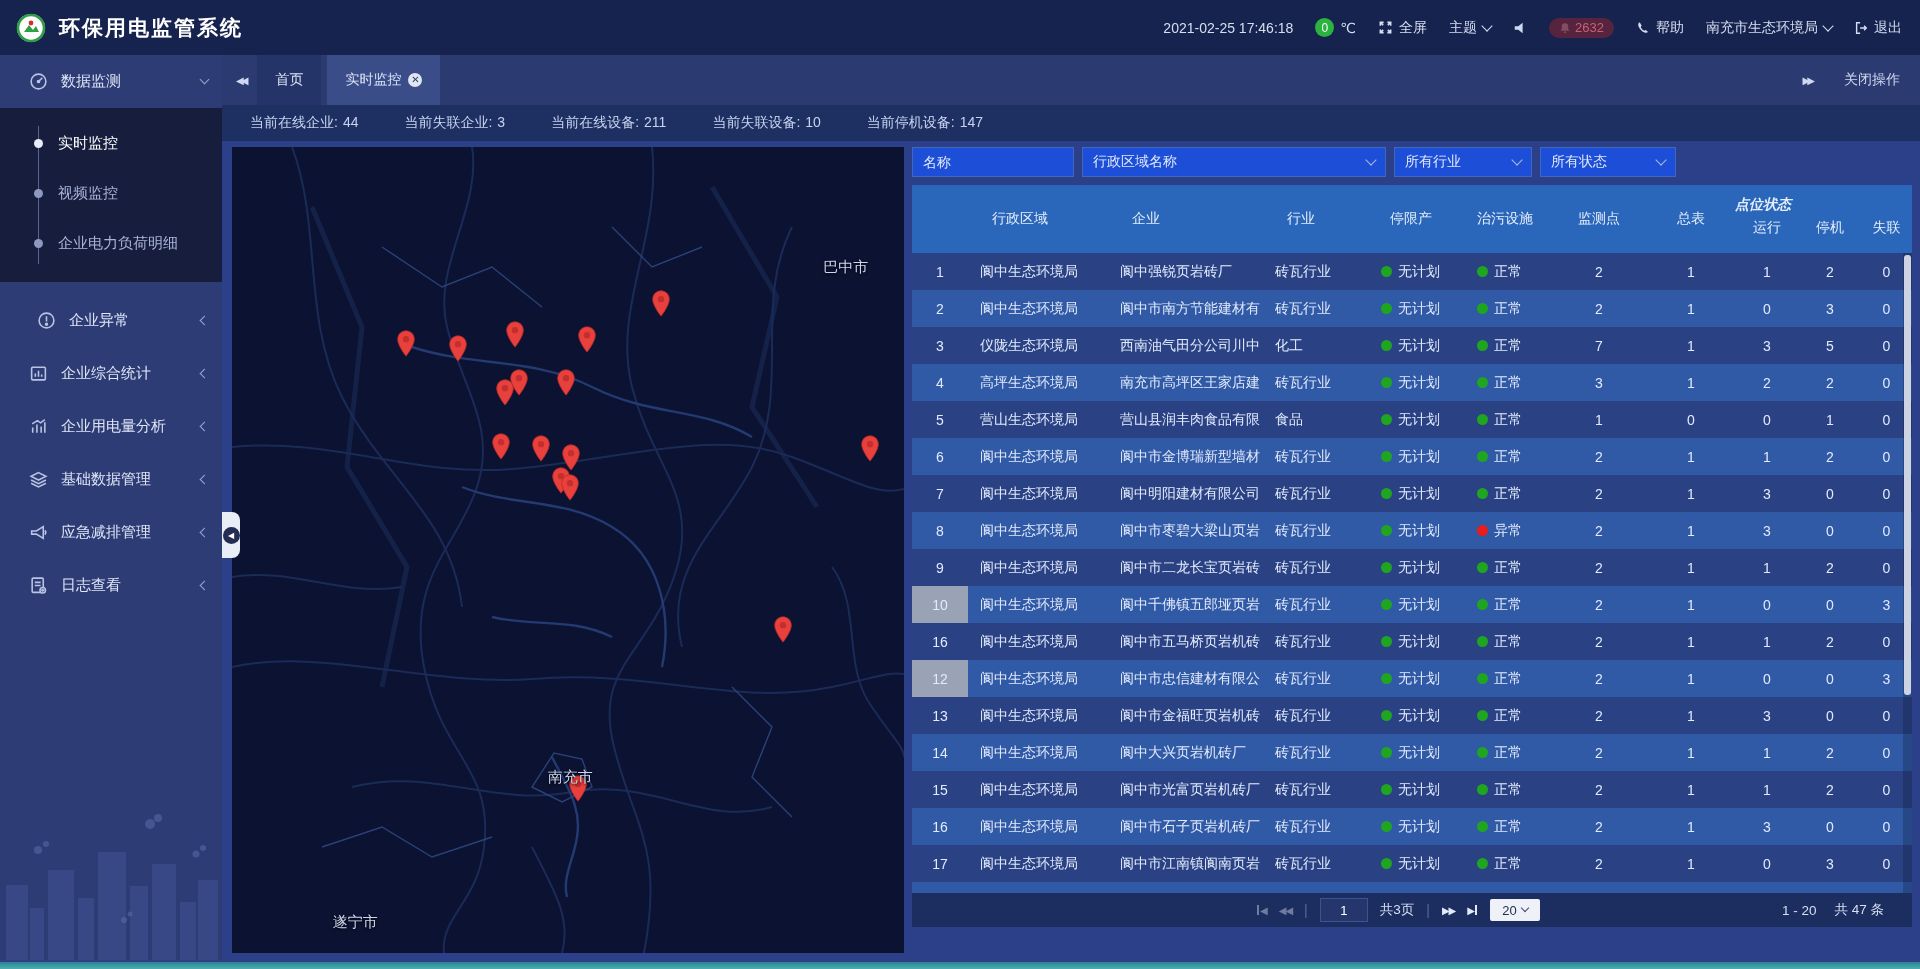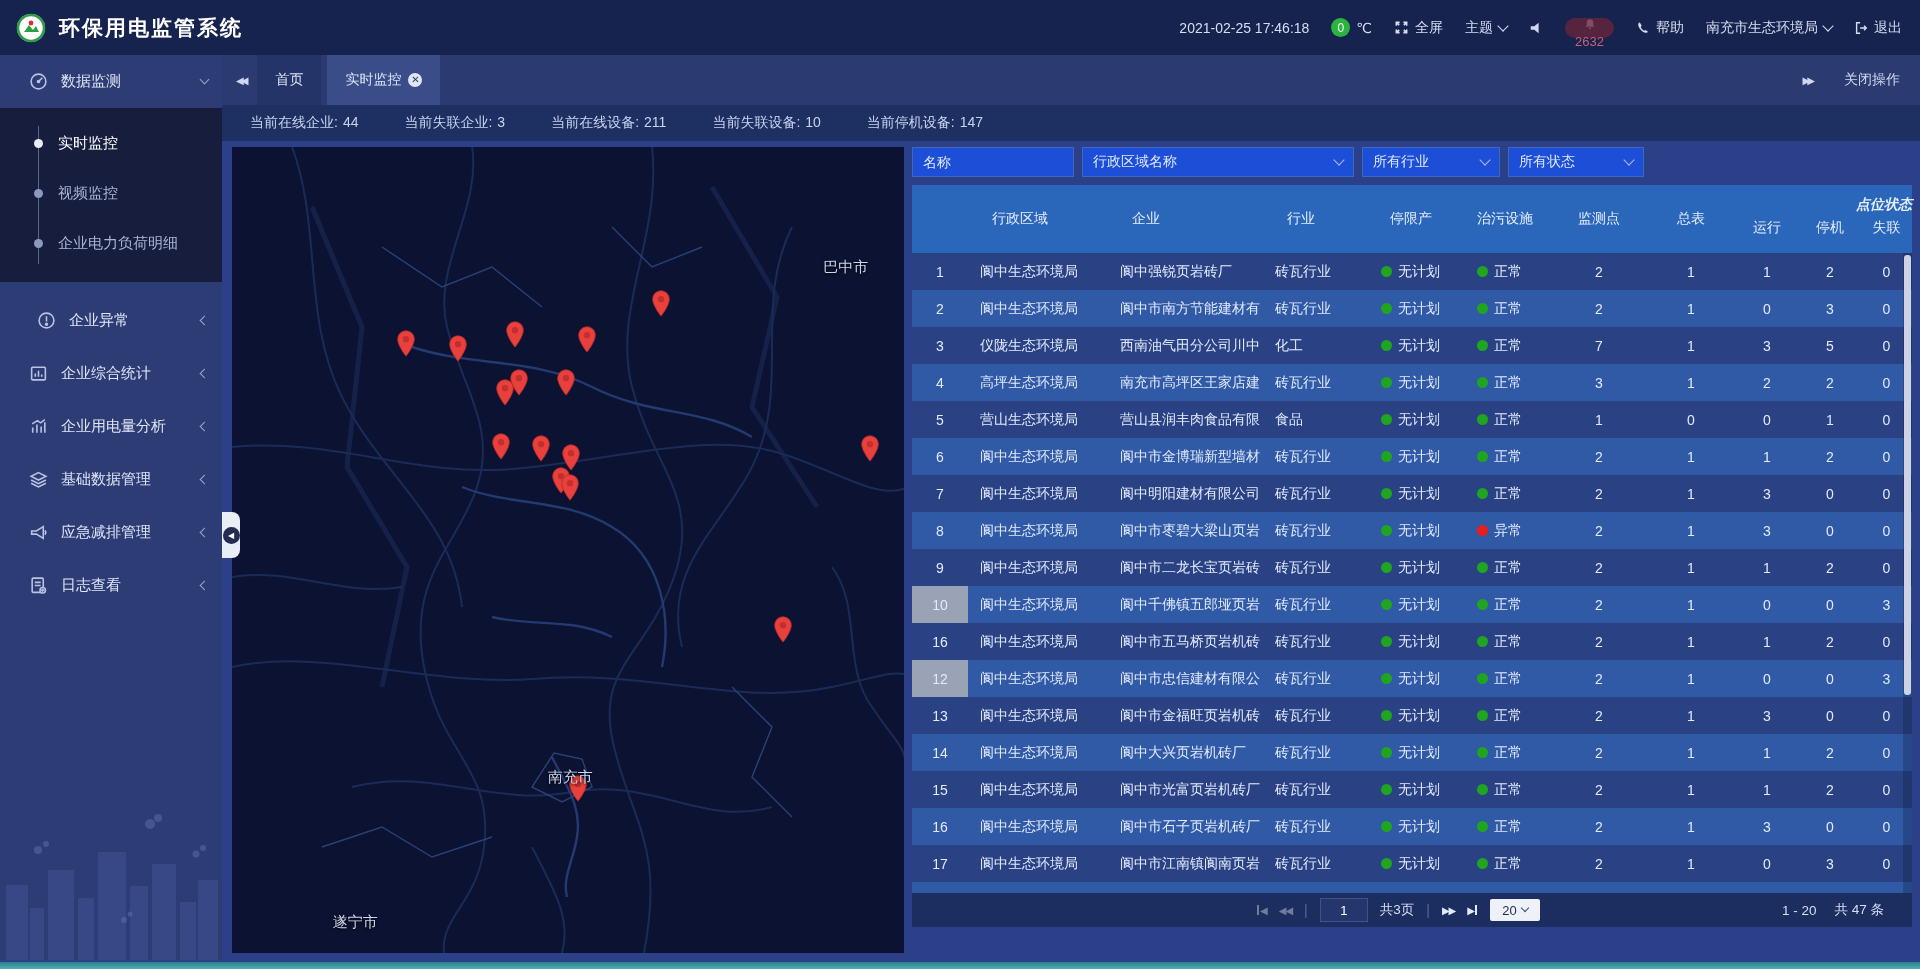--- a/index.html
+++ b/index.html
@@ -5,21 +5,21 @@
   html,body{margin:0;padding:0;}
   body{width:1920px;height:969px;position:relative;overflow:hidden;background:#2b4089;
        font-family:"Liberation Sans","DejaVu Sans",sans-serif;-webkit-font-smoothing:antialiased;}
   
   .topbar{position:absolute;left:0;top:0;width:1920px;height:55px;background:#16234e;display:flex;align-items:center;z-index:30;}
   .brand{display:flex;align-items:center;gap:13px;padding-left:16px;}
   .app-title{color:#ffffff;font-size:21px;font-weight:bold;letter-spacing:2px;}
   .topbar-right{margin-left:auto;display:flex;align-items:center;gap:22px;padding-right:18px;color:#d7def2;font-size:14px;}
   .tb-item{display:flex;align-items:center;gap:6px;color:#d7def2;cursor:default;}
   .temp-badge{width:19px;height:19px;border-radius:50%;background:#2ab33e;color:#fff;font-size:12px;display:flex;align-items:center;justify-content:center;}
-  .notif-pill{display:flex;align-items:center;gap:4px;background:#56243f;border-radius:10px;height:20px;padding:0 10px;color:#c9606f;font-size:13px;flex-direction:column;}
+  .notif-pill{display:flex;align-items:center;gap:4px;background:#56243f;border-radius:10px;height:20px;padding:0 10px;color:#c9606f;font-size:13px;}
   .chev{display:inline-block;width:7px;height:7px;border-right:1.6px solid currentColor;border-bottom:1.6px solid currentColor;}
   .chev.down{transform:rotate(45deg);margin-top:-4px;}
   .chev.left{transform:rotate(135deg);}
   
   .sidebar{position:absolute;left:0;top:55px;width:222px;bottom:9px;background:#2d3c75;z-index:20;overflow:hidden;}
   .side-sec{height:53px;display:flex;align-items:center;padding:0 14px 0 28px;color:#dfe5f6;font-size:15px;gap:13px;}
   .side-sec .slabel{flex:1;}
   .side-sec .chev{color:#9aa6cc;width:6px;height:6px;}
   .sicon{width:20px;height:20px;display:flex;align-items:center;justify-content:center;color:#b9c3e2;}
   .submenu{background:#161d3d;position:relative;padding:10px 0 14px 0;}
@@ -56,21 +56,21 @@
   input.fbox{outline:none;}
   input.fbox::placeholder{color:#dfe8fa;opacity:1;}
   .fselect{justify-content:space-between;gap:10px;}
   .fselect .chev{color:#aebbe0;}
   .grid-cols{display:grid;grid-template-columns:56px 140px 155px 100px 96px 92px 96px 88px 64px 62px 1fr;}
   .thead{height:68px;background:#2a67ba;color:#e4edfc;font-size:14px;flex:none;
          display:grid;grid-template-columns:56px 140px 155px 100px 96px 92px 96px 88px 64px 62px 1fr;grid-template-rows:1fr 1fr;align-items:center;}
   .th{grid-row:1/3;}
   .th.txt{padding-left:24px;}
   .th.num{text-align:center;}
-  .th-group{grid-row:1;grid-column:9/12;text-align:right;font-style:italic;font-weight:bold;padding-top:6px;}
+  .th-group{grid-row:1;grid-column:9/12;text-align:left;font-style:italic;font-weight:bold;padding-top:6px;}
   .th-sub{grid-row:2;text-align:center;align-self:start;}
   .tbody{height:640px;overflow:hidden;position:relative;flex:none;}
   .trow{height:37px;align-items:center;color:#e2eafc;font-size:14px;}
   .trow:nth-child(odd){background:#2a4284;}
   .trow:nth-child(even){background:#305aa6;}
   .td{white-space:nowrap;overflow:hidden;}
   .c-no{height:37px;display:flex;align-items:center;justify-content:center;}
   .c-no.gray{background:#9aa3b5;}
   .c-txt{padding-left:12px;}
   .c-stat{padding-left:18px;display:flex;align-items:center;gap:6px;}
@@ -432,21 +432,21 @@
             <circle cx="12" cy="11.5" r="4" fill="#c22f2c"></circle>
           </svg></div>
         <span class="city-label" style="left: 88%; top: 13.8%;">巴中市</span>
         <span class="city-label" style="left: 47%; top: 77%;">南充市</span>
         <span class="city-label" style="left: 15%; top: 95%;">遂宁市</span>
       </div>
 
     <div class="panel">
       <div class="filters">
         <input class="fbox" style="width: 162px;" placeholder="名称">
-        <div class="fbox fselect" style="width:272px;">
+        <div class="fbox fselect" style="width:304px;">
           <span>行政区域名称</span>
           <span class="chev down"></span>
         </div>
         <div class="fbox fselect" style="width:138px;">
           <span>所有行业</span>
           <span class="chev down"></span>
         </div>
         <div class="fbox fselect" style="width:136px;">
           <span>所有状态</span>
           <span class="chev down"></span>

